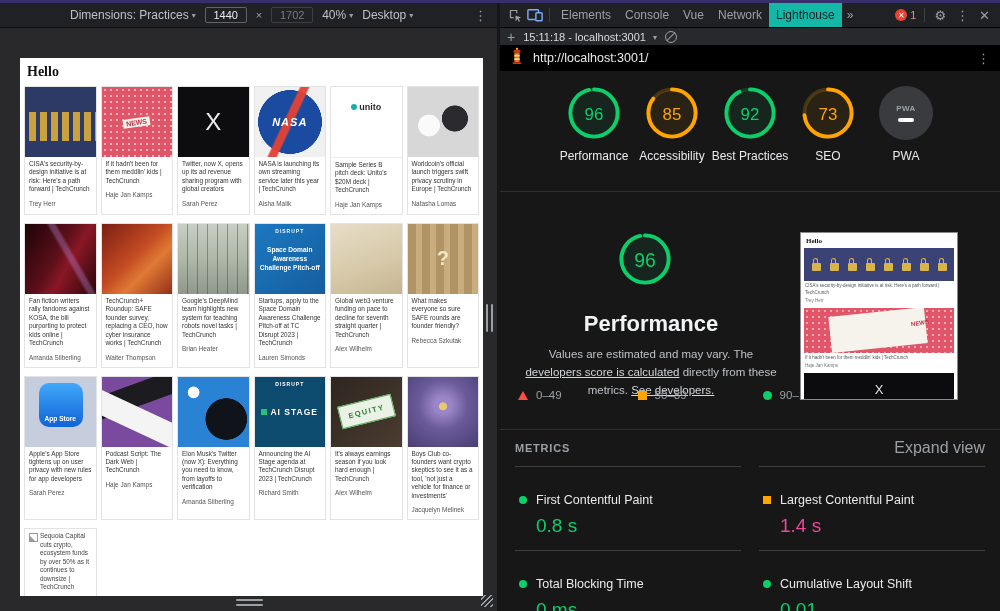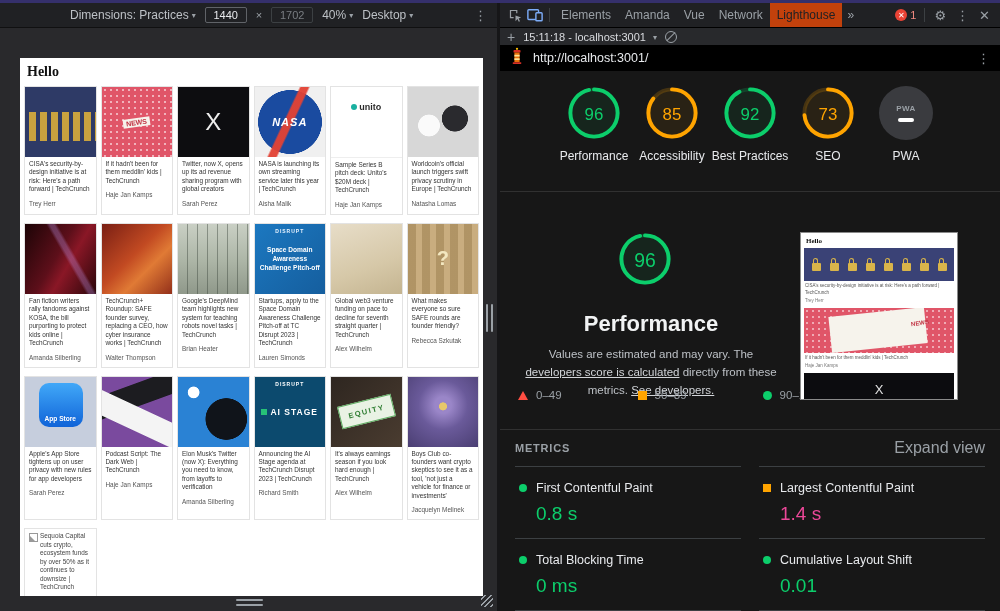--- a/index.html
+++ b/index.html
@@ -87,21 +87,21 @@
   .corner-resize{position:absolute;left:481px;top:567px;width:12px;height:12px;
     background:repeating-linear-gradient(135deg,transparent 0 2.5px,#9aa0a6 2.5px 4px)}
   .split{position:absolute;left:497px;top:3px;width:3px;height:608px;background:#161618}
 
   
   .right-pane{position:absolute;left:500px;top:3px;width:500px;height:608px;background:#202124}
   .tabbar{height:24px;display:flex;align-items:center;padding:0 5px;border-bottom:1px solid #000;background:#202124}
   .ticon{width:20px;height:18px;display:flex;align-items:center;justify-content:center}
   .sep{width:1px;height:14px;background:#3c4043;margin:0 4px}
   .tab{padding:0 7px;font-size:12px;color:#9aa0a6;height:24px;line-height:24px;white-space:nowrap}
-  .tab.active{background:#c2410c;color:#202124}
+  .tab.active{background:#14b8a6;color:#202124}
   .more{color:#9aa0a6;font-size:12px;padding:0 5px}
   .spacer{flex:1}
   .badge{display:flex;align-items:center;gap:3px;font-size:11px;color:#f28b82;padding:0 4px}
   .bdot{width:12px;height:12px;border-radius:50%;background:#ea4335;color:#fff;font-size:8px;
     display:flex;align-items:center;justify-content:center}
   .tb-glyph{color:#9aa0a6;font-size:13px;padding:0 5px}
   .runbar{height:18px;background:#28292c;display:flex;align-items:center;padding:0 7px;gap:8px;border-bottom:1px solid #000}
   .plus{color:#9aa0a6;font-size:14px;line-height:1}
   .runsel{display:flex;align-items:center;gap:4px;font-size:11px;color:#dadce0}
   .block-icon{width:10px;height:10px;border:1.3px solid #9aa0a6;border-radius:50%;position:relative}
@@ -150,21 +150,21 @@
   .t-news::before{content:"";position:absolute;left:17%;top:10%;width:64%;height:80%;background:#f6f3ec;transform:rotate(-6deg)}
   .t-news-chip{position:absolute;right:17%;top:28%;color:#c03040;font-weight:bold;font-size:6px;transform:rotate(-8deg)}
   .t-x{height:33px;background:#0c0c0f;color:#e0e0e0;display:flex;align-items:center;justify-content:center;
     font-size:13px;font-weight:300}
 
   .metrics{padding:0 15px}
   .m-head{height:36px;display:flex;align-items:center;justify-content:space-between;color:#9aa0a6}
   .m-heading{font-size:11px;font-weight:bold;letter-spacing:.8px}
   .m-expand{font-size:16px;color:#9aa0a6;cursor:pointer}
   .m-grid{display:grid;grid-template-columns:1fr 1fr;column-gap:18px}
-  .m-cell{border-top:1px solid #3c4043;padding:14px 4px 13px}
+  .m-cell{border-top:1px solid #3c4043;padding:26px 4px 13px}
   .m-cell:nth-child(3),.m-cell:nth-child(4){border-bottom:1px solid #3c4043}
   .m-name{display:flex;align-items:center;gap:9px;font-size:12.5px;color:#e8eaed}
   .m-ind{flex:none}
   .m-ind.good{width:8px;height:8px;border-radius:50%;background:#0cce6b}
   .m-ind.average{width:8px;height:8px;background:#ffa400}
   .m-value{margin:8px 0 0 17px;font-size:19px;font-weight:500}
   .m-value.good{color:#0cce6b}
   .m-value.average{color:#ec4899}
 </style>
 </head>
@@ -373,21 +373,21 @@
           </svg>
       </span>
       <span class="ticon">
         <svg width="16" height="14" viewBox="0 0 18 14">
             <rect x="1" y="1" width="12" height="11" rx="1" fill="none" stroke="#7cacf8" stroke-width="1.6"></rect>
             <rect x="10" y="4.5" width="7" height="9" rx="1" fill="#202124" stroke="#7cacf8" stroke-width="1.6"></rect>
           </svg>
       </span>
       <span class="sep"></span>
       <span class="tab">Elements</span>
-      <span class="tab">Amanda</span>
+      <span class="tab">Console</span>
       <span class="tab">Vue</span>
       <span class="tab">Network</span>
       <span class="tab active">Lighthouse</span>
       <span class="more">»</span>
       <span class="spacer"></span>
       <span class="badge">
         <span class="bdot">✕</span>
         <span>1</span>
       </span>
       <span class="sep"></span>

